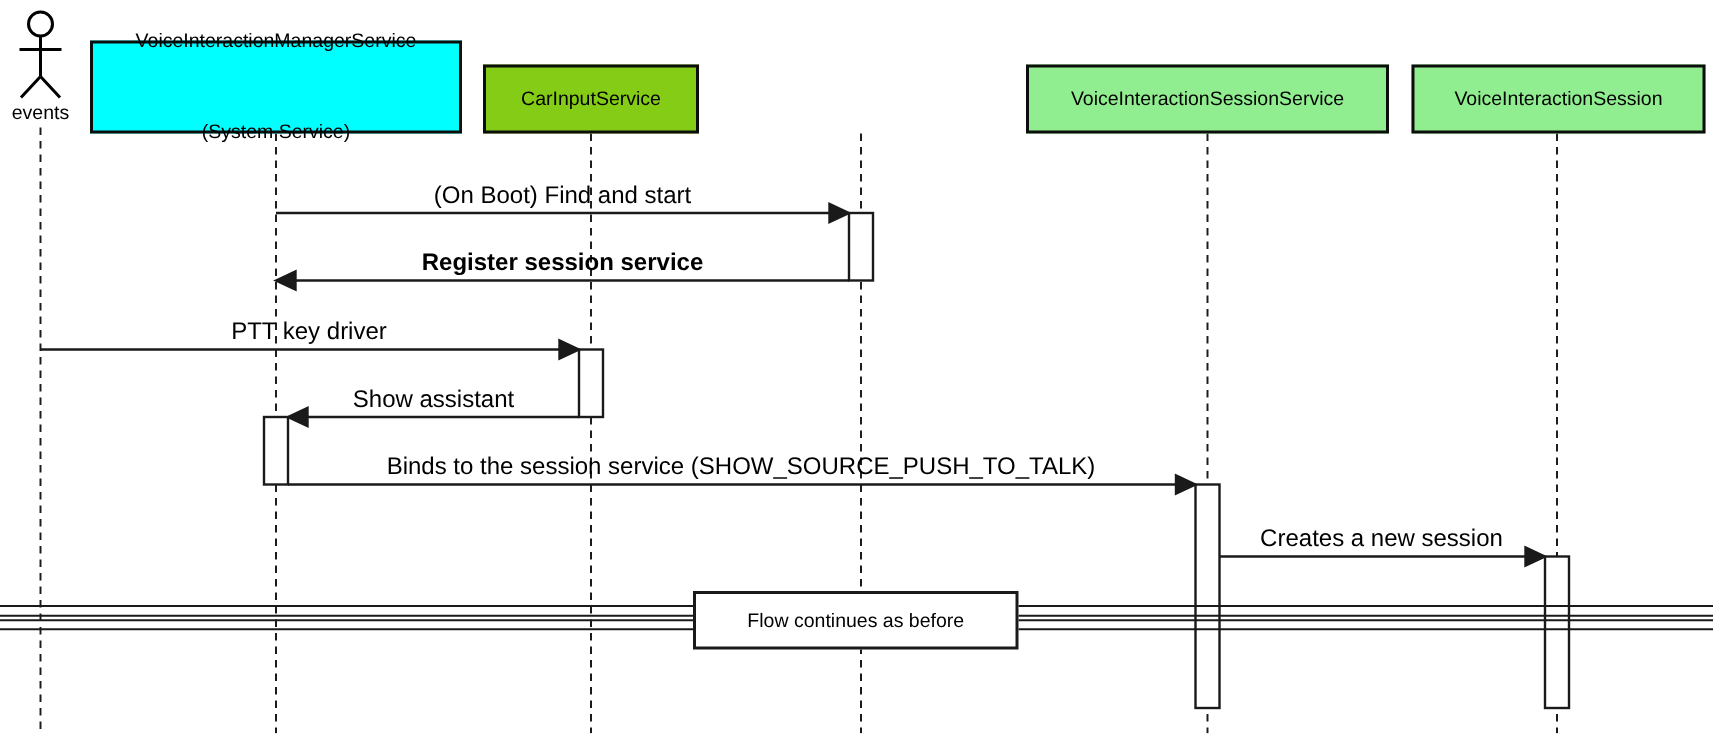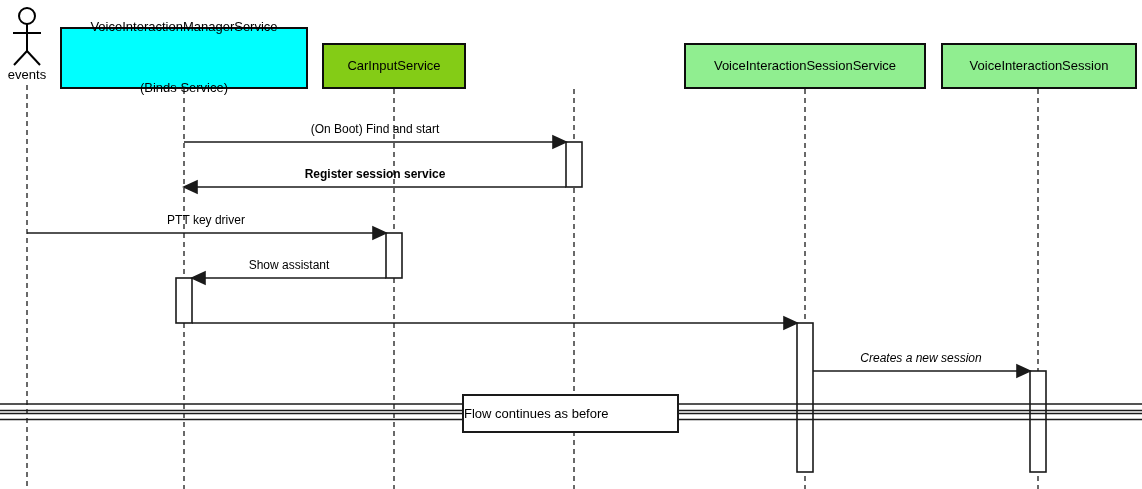--- a/index.html
+++ b/index.html
@@ -21,37 +21,38 @@
     flex-direction: column;
     align-items: center;
     justify-content: center;
     text-align: center;
     font-size: 13px;
     line-height: 1.3;
   }
   .msg-label {
     position: absolute;
     transform: translateX(-50%);
-    font-size: 12px;
+    font-size: 16px;
     white-space: nowrap;
     text-align: right;
   }
   .actor-label {
     position: absolute;
     transform: translateX(-50%);
     font-size: 13px;
     white-space: nowrap;
   }
   .divider-box {
     position: absolute;
     box-sizing: border-box;
     background: #ffffff;
     border: 2px solid #1a1a1a;
     display: flex;
     align-items: center;
+    justify-content: center;
     font-size: 13px;
     white-space: nowrap;
   }
 </style>
 </head>
 <body>
 
 <div class="stage">
 
   <svg class="layer-svg" width="1142" height="489" viewBox="0 0 1142 489">
@@ -113,21 +114,21 @@
       <line x1="0" y1="410.5" x2="1142" y2="410.5"></line>
       <line x1="0" y1="413.5" x2="1142" y2="413.5"></line>
       <line x1="0" y1="419.5" x2="1142" y2="419.5"></line>
     </g>
   </svg>
 
   <div class="actor-label" style="left:27px; top:67px;">events</div>
 
   <div class="pbox" style="left: 60px; top: 27px; width: 248px; height: 62px; background-color: rgb(0, 255, 255); gap: 44px;">
     <span>VoiceInteractionManagerService</span>
-    <span>(Binds Service)</span>
+    <span>(System Service)</span>
   </div>
 
   <div class="pbox" style="left: 322px; top: 43px; width: 144px; height: 46px; background-color: #84cc16;">
     <span>CarInputService</span>
   </div>
 
 
   <div class="pbox" style="left: 684px; top: 43px; width: 242px; height: 46px; background-color: rgb(144, 238, 144);">
     <span>VoiceInteractionSessionService</span>
   </div>
@@ -137,20 +138,21 @@
   </div>
 
   <div class="msg-label" style="left:375px; top:122px;">(On Boot) Find and start</div>
 
   <div class="msg-label" style="left:375px; top:167px;font-weight:bold;">Register session service</div>
 
   <div class="msg-label" style="left:206px; top:213px;">PTT key driver</div>
 
   <div class="msg-label" style="left:289px; top:258px;">Show assistant</div>
 
+  <div class="msg-label" style="left:494px; top:303px;">Binds to the session service (SHOW_SOURCE_PUSH_TO_TALK)</div>
 
-  <div class="msg-label" style="left:921px; top:351px;font-style:italic;">Creates a new session</div>
+  <div class="msg-label" style="left:921px; top:351px;">Creates a new session</div>
 
   <div class="divider-box" style="left:462px; top:394px; width:217px; height:39px;">
     <span>Flow continues as before</span>
   </div>
 
 </div>
 
 </body></html>

